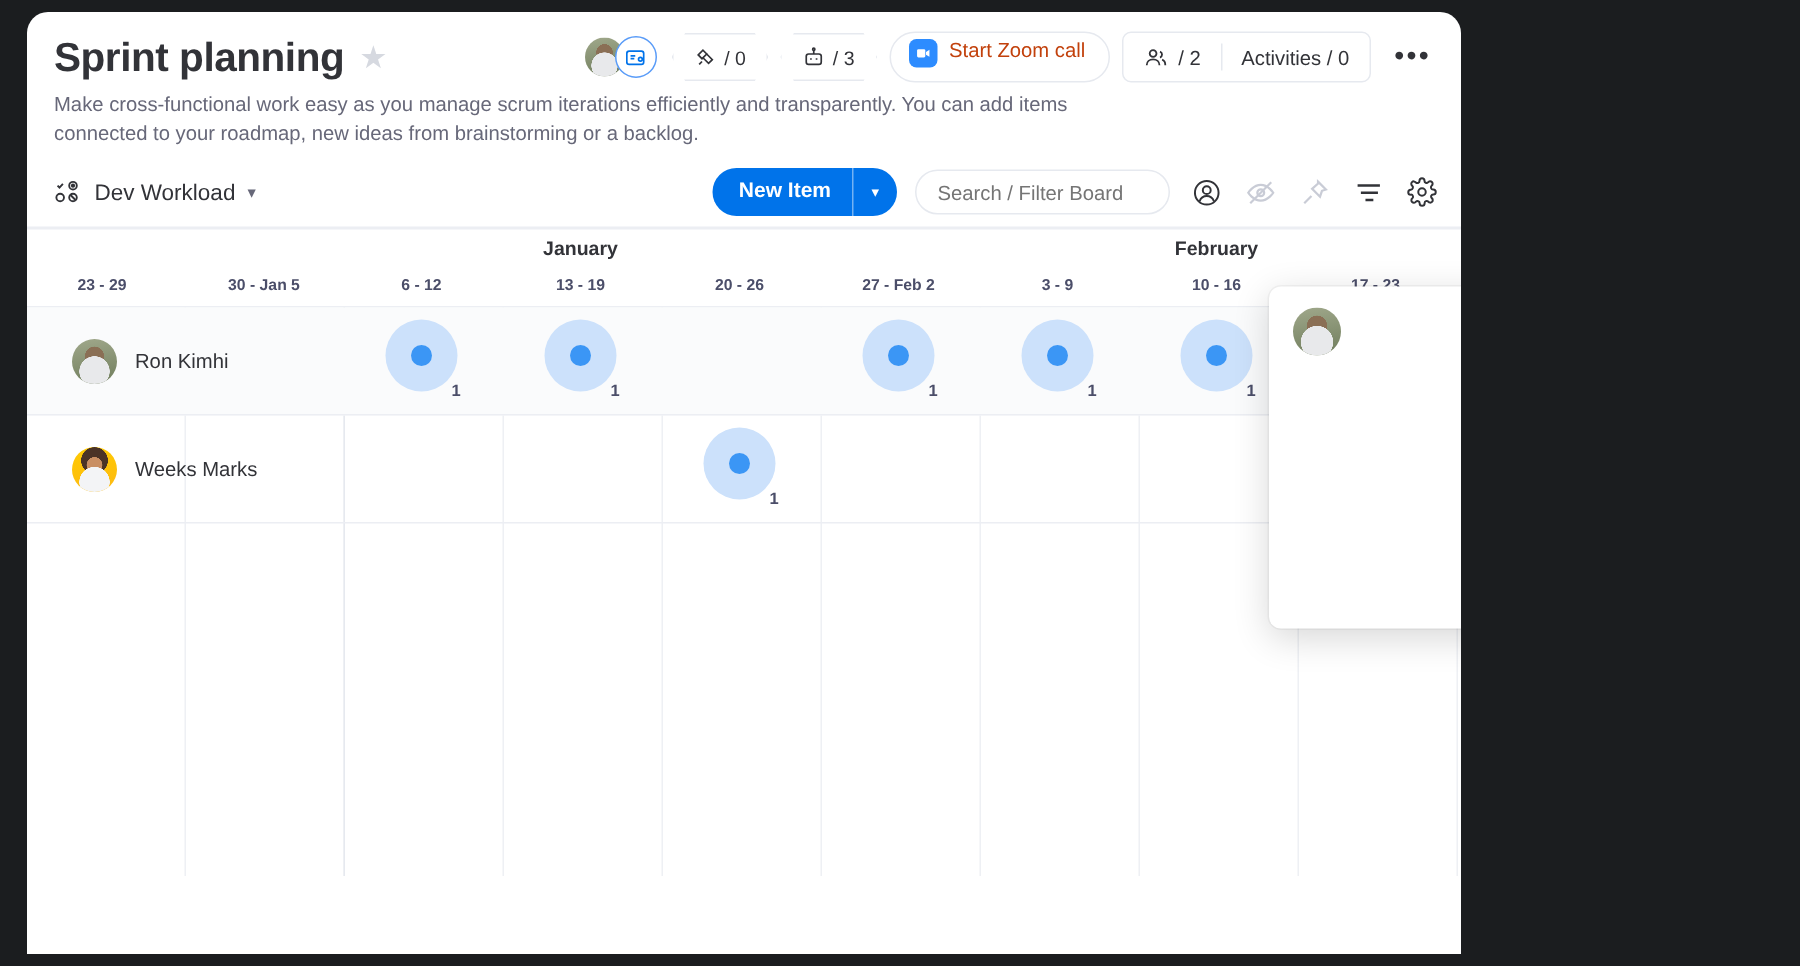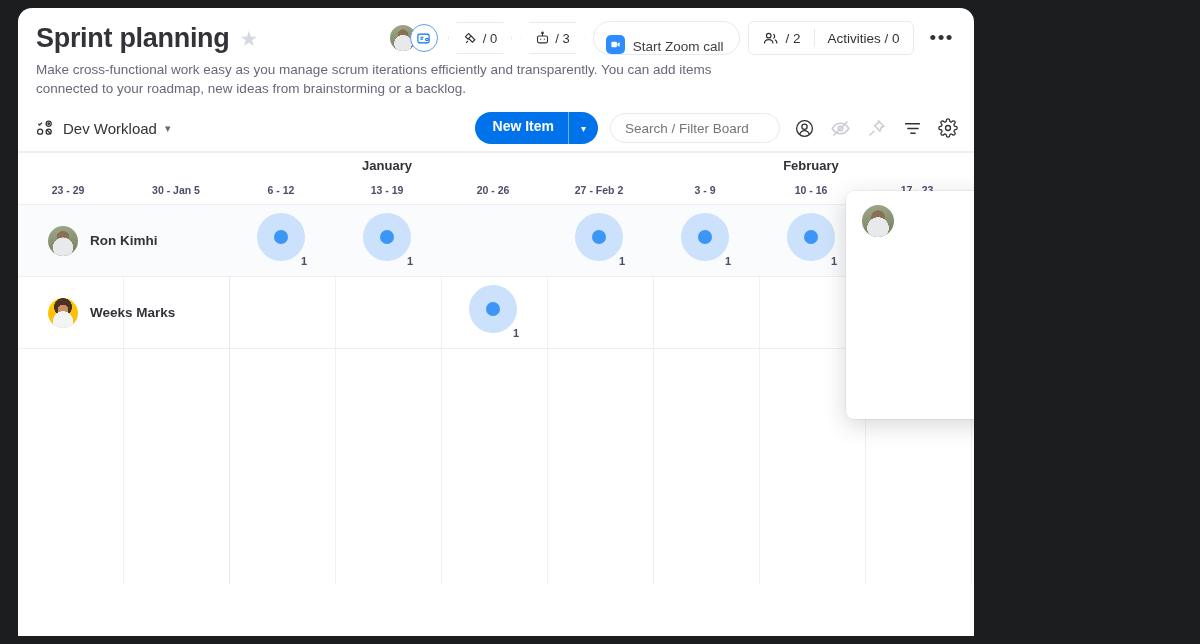--- a/index.html
+++ b/index.html
@@ -91,24 +91,24 @@
   .hexpill {
     display: flex; align-items: center; justify-content: center; gap: 5px;
     height: 32px; padding: 0 14px;
     border: 1px solid #e6e9ef; background: #fff;
     font-size: 13px; color: #323338;
     clip-path: polygon(9px 0, calc(100% - 9px) 0, 100% 50%, calc(100% - 9px) 100%, 9px 100%, 0 50%);
     cursor: pointer;
     min-width: 62px;
   }
   .pill {
-    display: flex; align-items: flex-end; gap: 8px;
+    display: flex; align-items: flex-start; gap: 8px;
     height: 34px; padding: 4px 16px 0 12px;
     border: 1px solid #e6e9ef; border-radius: 17px; background: #fff;
-    font-size: 13.5px; color: #404040; cursor: pointer; white-space: nowrap;
+    font-size: 13.5px; color: #c2410c; cursor: pointer; white-space: nowrap;
   }
   .zoom-dot {
     width: 19px; height: 19px; border-radius: 5px; background: #2d8cff;
     display:flex; align-items:center; justify-content:center;
   }
   .rect-group {
     display: flex; align-items: stretch;
     height: 34px; border: 1px solid #e6e9ef; border-radius: 6px; background: #fff;
     overflow: hidden;
   }
@@ -205,21 +205,21 @@
   .person-row {
     position: absolute; left: 0; right: 0; height: 72px;
     border-bottom: 1px solid #eceef3;
   }
   .person-row.shaded { background: #fafbfc; }
   .person-cell {
     position: absolute; left: 0; top: 0; width: 211px; height: 100%;
     display: flex; align-items: center; gap: 12px; padding-left: 30px;
   }
   .p-avatar { width: 30px; height: 30px; border-radius: 50%; overflow: hidden; flex: none; }
-  .p-name { font-size: 13.5px; font-weight: bold; color: #323338; }
+  .p-name { font-size: 13.5px; font-weight: normal; color: #323338; }
 
   .bubble {
     position: absolute; border-radius: 50%; background: #cce1fb;
     display: flex; align-items: center; justify-content: center; cursor: pointer;
   }
   .bubble-dot { width: 14px; height: 14px; border-radius: 50%; background: #3b96f5; }
   .bubble-count {
     position: absolute; font-size: 11px; font-weight: bold; color: #4b4e69;
   }
 

